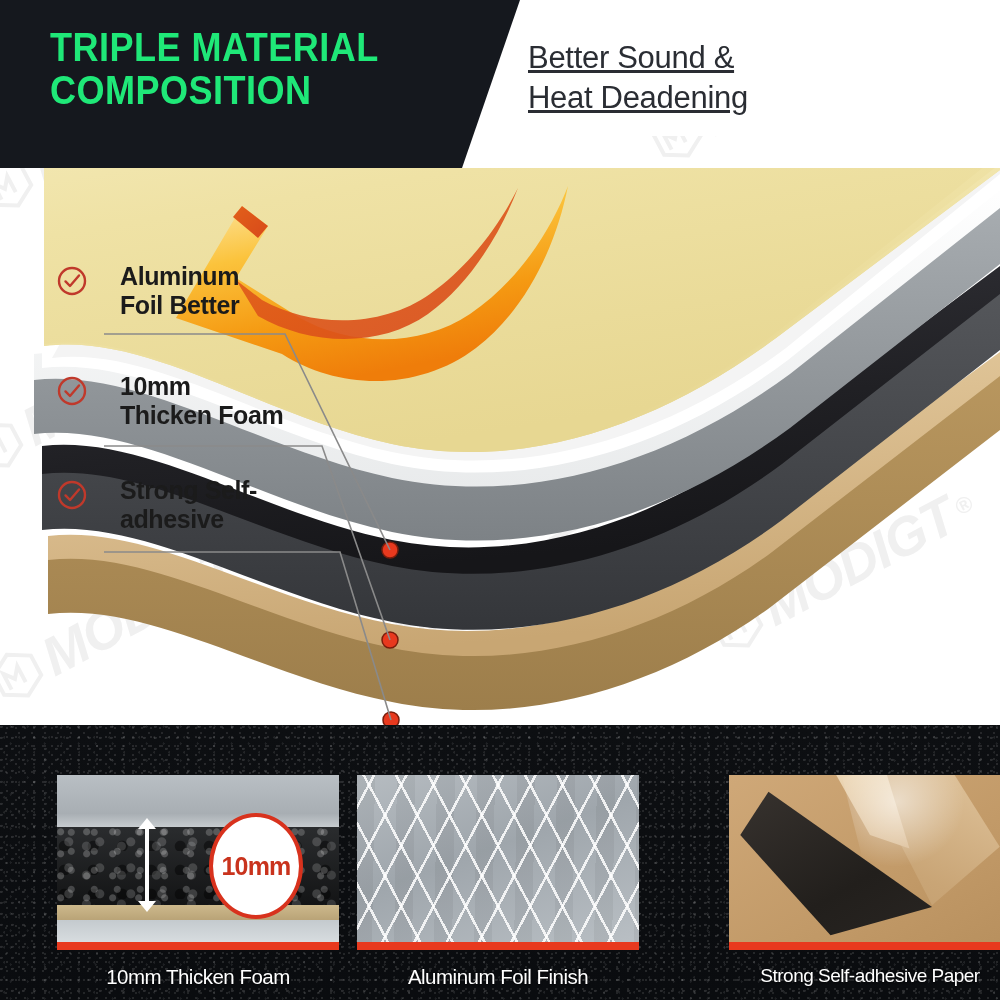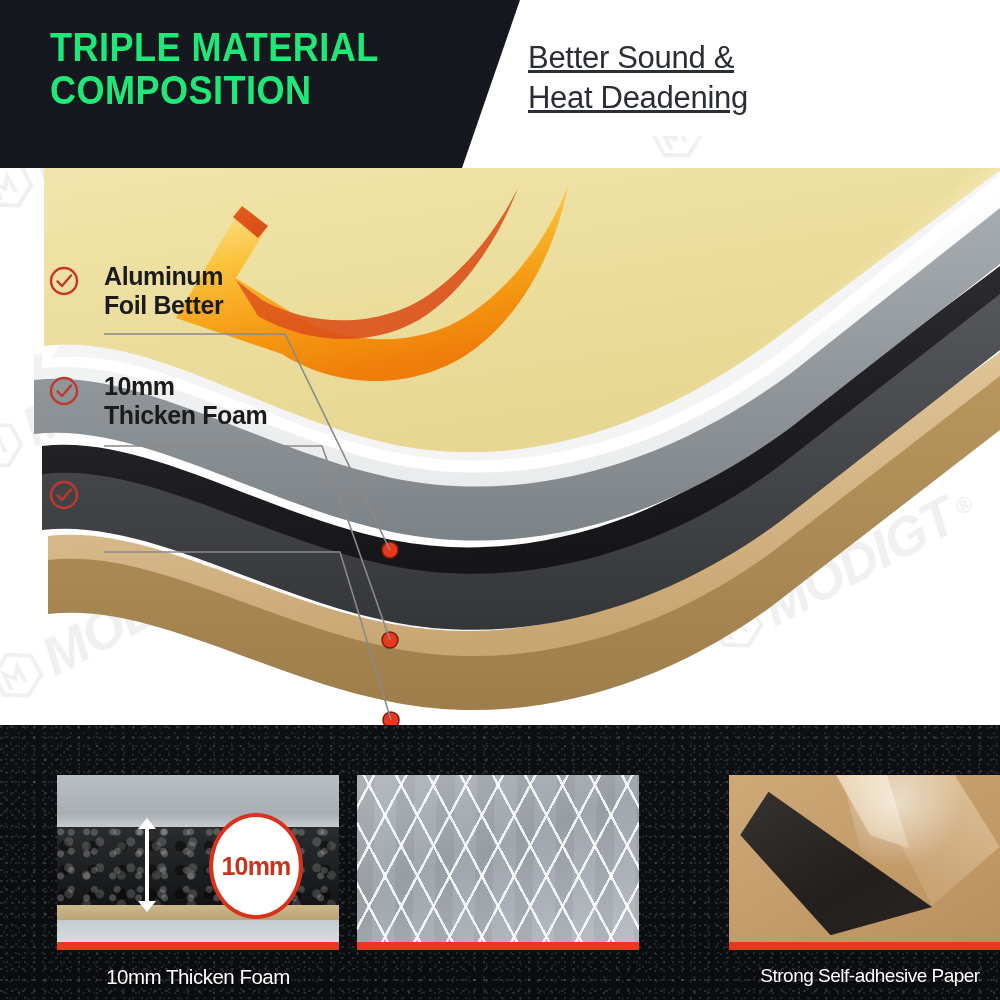--- a/index.html
+++ b/index.html
@@ -59,21 +59,21 @@
     letter-spacing:-0.3px;
     text-decoration:underline;
   }
   .header-sub .l2 { display:block; }
 
   
   .mid { position:absolute; left:0; top:168px; width:1000px; height:557px; z-index:2; background:transparent; }
 
   
   .bullets { position:absolute; left:0; top:0; width:400px; height:557px; z-index:6; }
-  .bullet { position:absolute; left:48px; display:flex; align-items:flex-start; gap:24px; }
+  .bullet { position:absolute; left:56px; display:flex; align-items:flex-start; gap:32px; }
   .b1 { top:94px; }
   .b2 { top:204px; }
   .b3 { top:308px; }
   .check-icon { flex:0 0 auto; width:32px; height:32px; margin-top:3px; }
   .bullet-text {
     font-size:25px; font-weight:bold; color:#1b1b1b; line-height:1.16;
     letter-spacing:-0.4px; white-space:pre-line;
   }
 
   
@@ -377,20 +377,21 @@
           <path d="M9.5 16.4 L14 21 L23 10.5" fill="none" stroke="#c0392b" stroke-width="2.4" stroke-linecap="round" stroke-linejoin="round"></path>
         </svg>
         <div class="bullet-text"><span>10mm</span><br><span>Thicken Foam</span></div>
       </div>
 
       <div class="bullet b3">
         <svg class="check-icon" viewBox="0 0 32 32">
           <circle cx="16" cy="16" r="13" fill="none" stroke="#c0392b" stroke-width="2.4"></circle>
           <path d="M9.5 16.4 L14 21 L23 10.5" fill="none" stroke="#c0392b" stroke-width="2.4" stroke-linecap="round" stroke-linejoin="round"></path>
         </svg>
+        <div class="bullet-text"><span>Strong Self-</span><br><span>adhesive</span></div>
       </div>
 
     </div>
   </div>
 
   <div class="bottom">
 
     <div class="panel panel-1">
       <div class="panel-img">
         <div class="foam-top"></div>
@@ -402,20 +403,21 @@
       </div>
       <div class="panel-bar"></div>
       <div class="panel-caption">10mm Thicken Foam</div>
     </div>
 
     <div class="panel panel-2">
       <div class="panel-img">
         <div class="foil-bg"></div>
       </div>
       <div class="panel-bar"></div>
+      <div class="panel-caption">Aluminum Foil Finish</div>
     </div>
 
     <div class="panel panel-3">
       <div class="panel-img">
         <div class="adh-bg"></div>
         <div class="adh-black"></div>
         <div class="adh-peel"></div>
         <div class="adh-peel2"></div>
         <div class="adh-shine"></div>
       </div>

